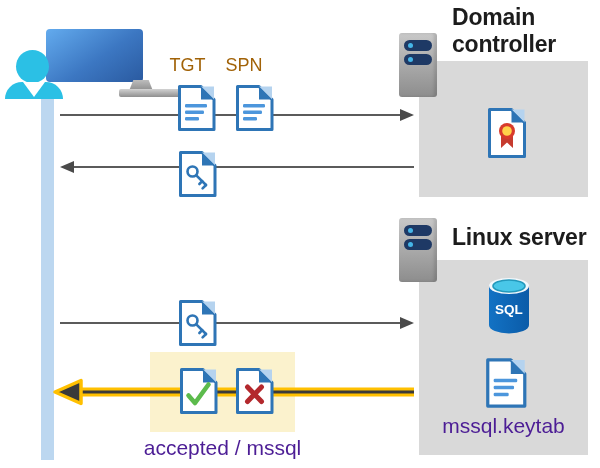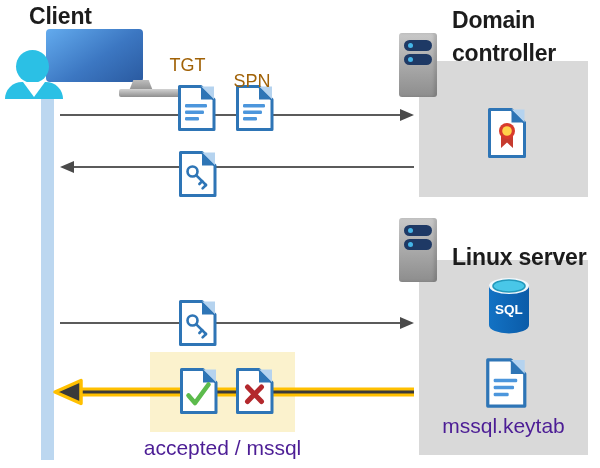--- a/index.html
+++ b/index.html
@@ -12,25 +12,25 @@
   .dc-box    { left:419px; top:61px;  width:169px; height:136px; }
   .linux-box { left:419px; top:260px; width:169px; height:195px; }
   .hl-box    { position:absolute; left:150px; top:352px; width:145px; height:80px; background:#FBF2CD; z-index:1; }
 
   
   .lifeline { position:absolute; left:41px; top:93px; width:13px; height:367px; background:#BCD7F0; z-index:1; }
 
   
   .title { position:absolute; font-size:23px; font-weight:700; color:#1c1c1c; z-index:5; letter-spacing:-0.2px; }
   .client-label { left:29px; top:3px; }
-  .dc-label     { left:452px; top:4px; line-height:33px; white-space:pre-line; }
-  .linux-label  { left:452px; top:224px;margin-top:20px; }
+  .dc-label     { left:452px; top:4px; line-height:27px; white-space:pre-line; }
+  .linux-label  { left:452px; top:224px; }
   .small-label  { position:absolute; font-size:18px; color:#a16207; z-index:5; text-align:center; }
   .tgt-label { left:160px; top:55px; width:55px; }
-  .spn-label { left:222px; top:55px; width:60px;margin-top:16px; }
+  .spn-label { left:214px; top:55px; width:60px; }
   .note-label { position:absolute; font-size:21px; color:#4c1d95; z-index:5; text-align:center; }
   .result-label { left:120px; top:436px; width:205px; }
   .keytab-label { left:419px; top:414px; width:169px; }
 
   
   .arrow { position:absolute; z-index:2; }
   .arrow1 { left:56px; top:106px; }
   .arrow2 { left:56px; top:158px; }
   .arrow3 { left:56px; top:314px; }
   .arrow4 { left:50px; top:377px; }
@@ -208,21 +208,20 @@
 
   <svg class="keytab-doc" viewBox="0 0 41 48">
     <use href="#page"></use>
     <g fill="#4C96DC">
       <rect x="9" y="20" width="22" height="3.4" rx="1.2"></rect>
       <rect x="9" y="26.5" width="19" height="3.4" rx="1.2"></rect>
       <rect x="9" y="33" width="14" height="3.4" rx="1.2"></rect>
     </g>
   </svg>
 
-  <div class="title client-label">Client</div>
   <div class="title dc-label">Domain
 controller</div>
   <div class="title linux-label">Linux server</div>
   <div class="small-label tgt-label">TGT</div>
   <div class="small-label spn-label">SPN</div>
   <div class="note-label result-label">accepted / mssql</div>
   <div class="note-label keytab-label">mssql.keytab</div>
 
 </div>
 

